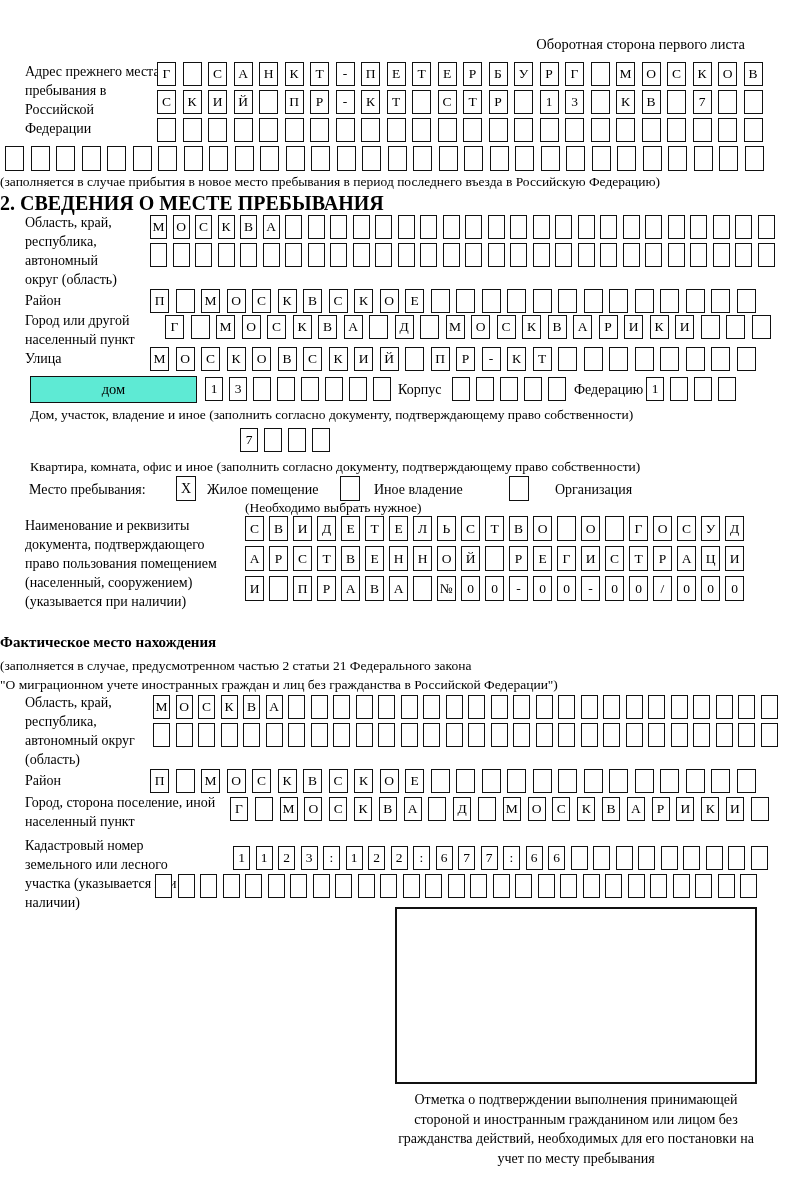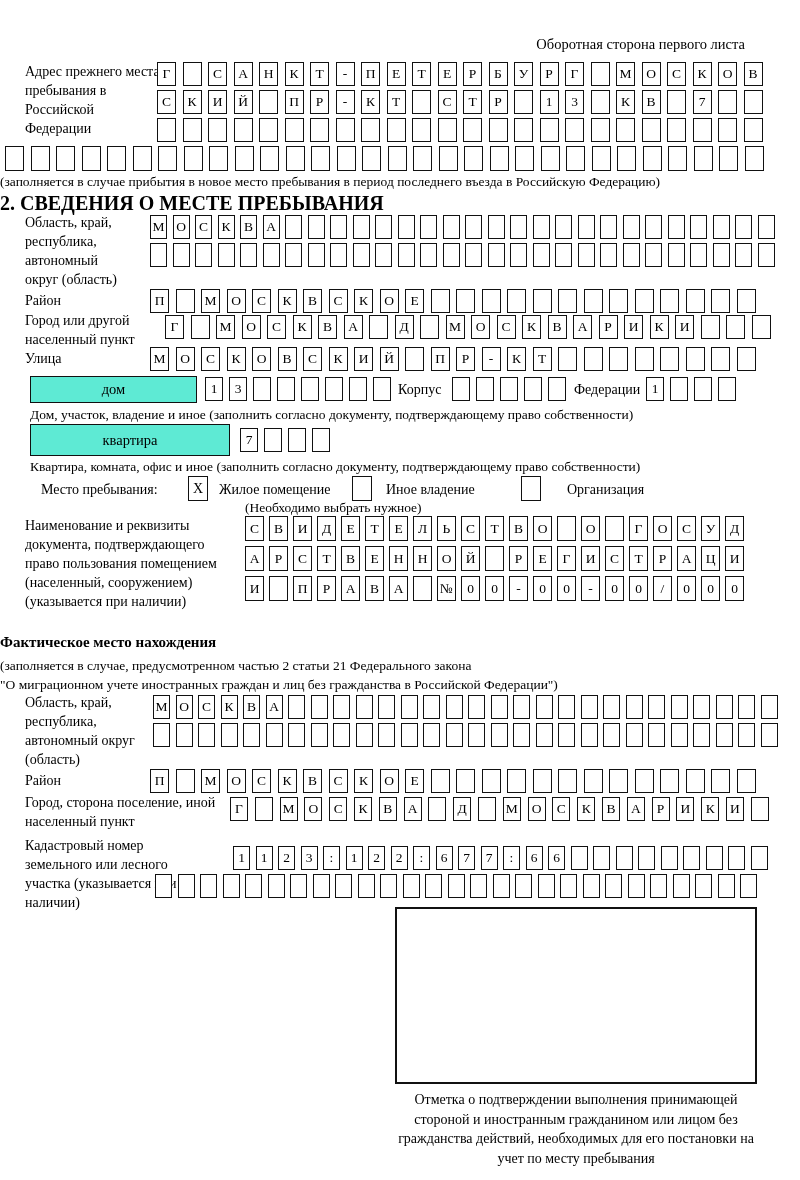--- a/index.html
+++ b/index.html
@@ -306,42 +306,41 @@
         <span class="cell"></span>
       </span>
     <span class="abs lbl" style="left:398px;top:4px">Корпус</span>
     <span class="abs cellrow crs" style="left:452px;top:1px">
         <span class="cell"></span>
         <span class="cell"></span>
         <span class="cell"></span>
         <span class="cell"></span>
         <span class="cell"></span>
       </span>
-    <span class="abs lbl" style="left:574px;top:4px">Федерации</span>
+    <span class="abs lbl" style="left:574px;top:4px">Федерацию</span>
     <span class="abs cellrow crs" style="left:646px;top:1px">
         <span class="cell">1</span>
         <span class="cell"></span>
         <span class="cell"></span>
         <span class="cell"></span>
       </span>
   </div>
   <div class="abs cap" style="top:406px;left:30px">Дом, участок, владение и иное (заполнить согласно документу, подтверждающему право собственности)</div>
 
   <div class="abs" style="top:424px;left:0;width:800px;height:34px">
-    <span class="abs wide-box" style="left:30px;top:0;width:200px;height:32px">квартира</span>
     <span class="abs cellrow crs" style="left:240px;top:4px">
         <span class="cell">7</span>
         <span class="cell"></span>
         <span class="cell"></span>
         <span class="cell"></span>
       </span>
   </div>
   <div class="abs cap" style="top:458px;left:30px">Квартира, комната, офис и иное (заполнить согласно документу, подтверждающему право собственности)</div>
 
-  <div class="abs" style="top:476px;left:16px;width:744px;height:27px">
+  <div class="abs" style="top:476px;left:4px;width:744px;height:27px">
     <span class="abs lbl" style="left:25px;top:4px">Место пребывания:</span>
     <span class="abs checkbox" style="left:172px;top:0">X</span>
     <span class="abs lbl" style="left:203px;top:4px">Жилое помещение</span>
     <span class="abs checkbox" style="left:336px;top:0"></span>
     <span class="abs lbl" style="left:370px;top:4px">Иное владение</span>
     <span class="abs checkbox" style="left:505px;top:0"></span>
     <span class="abs lbl" style="left:551px;top:4px">Организация</span>
   </div>
   <div class="abs cap" style="top:499px;left:245px">(Необходимо выбрать нужное)</div>
 

